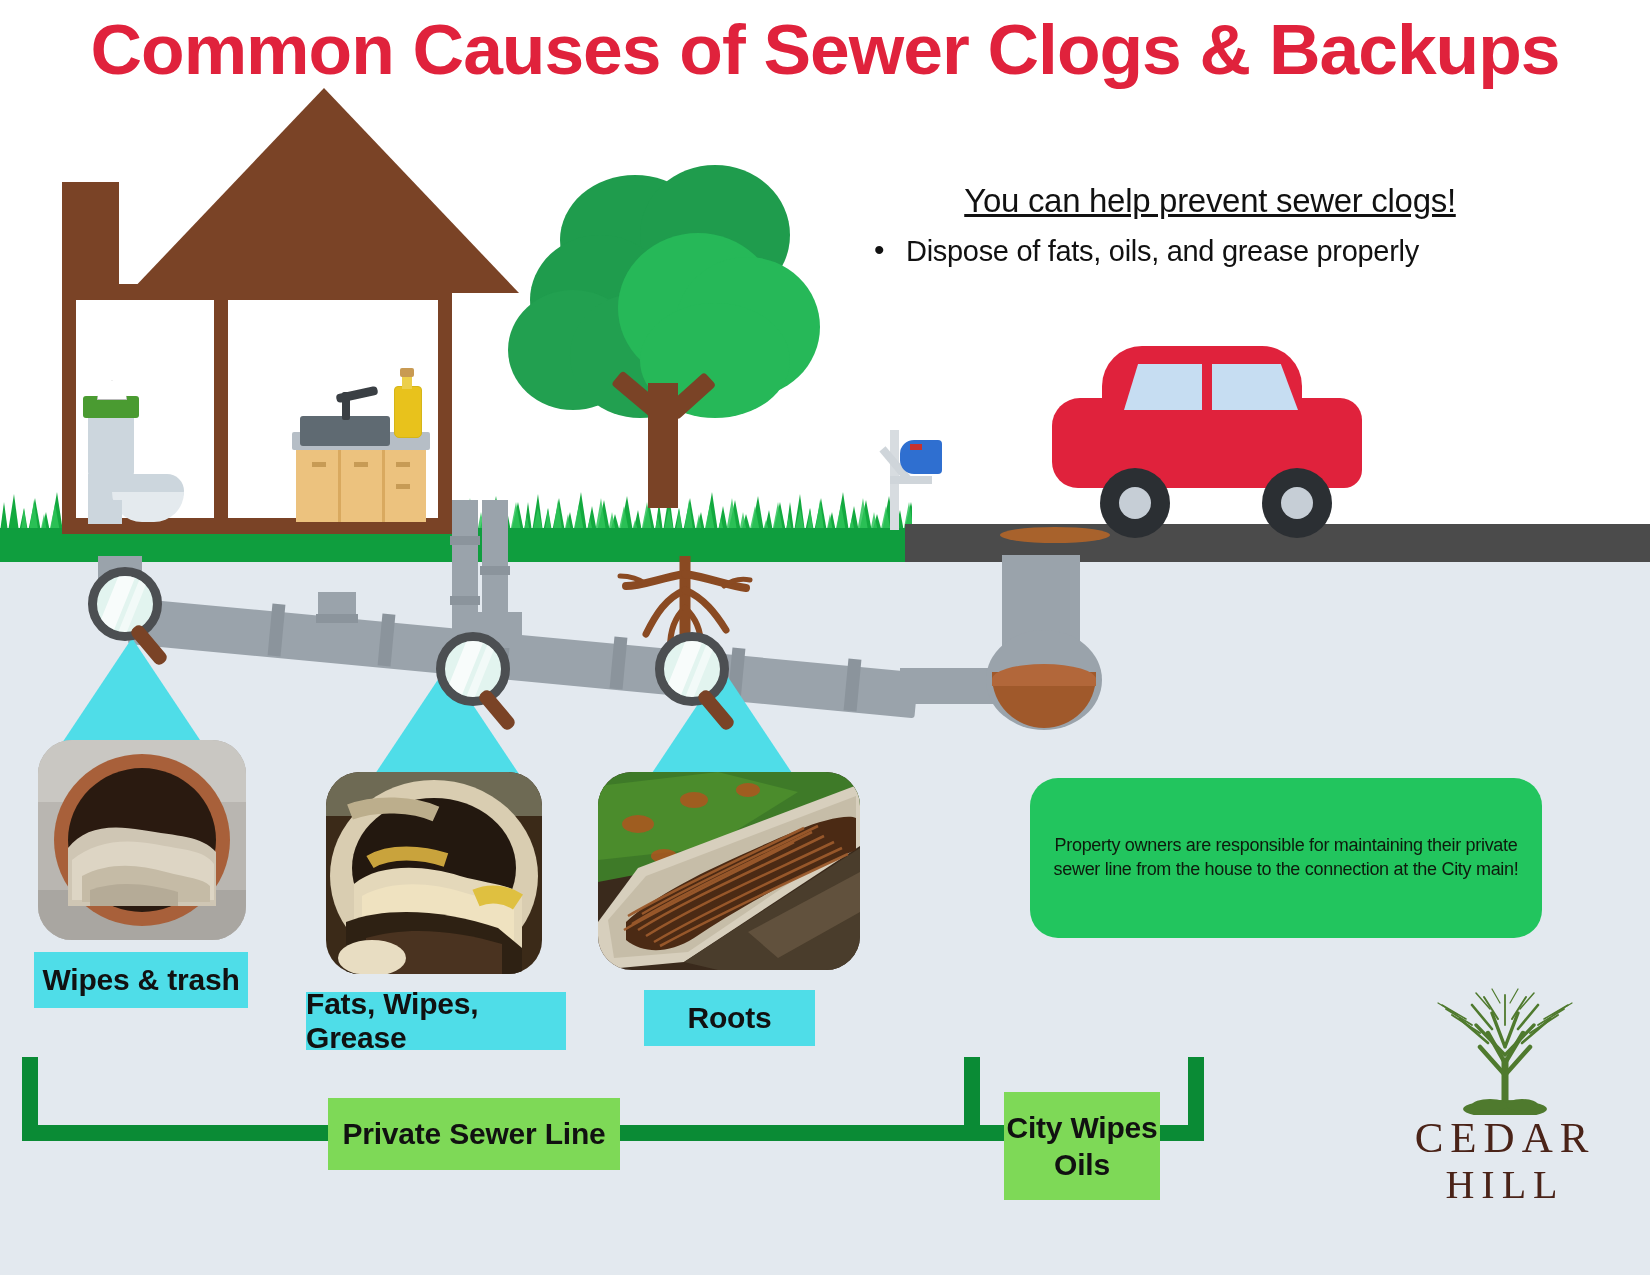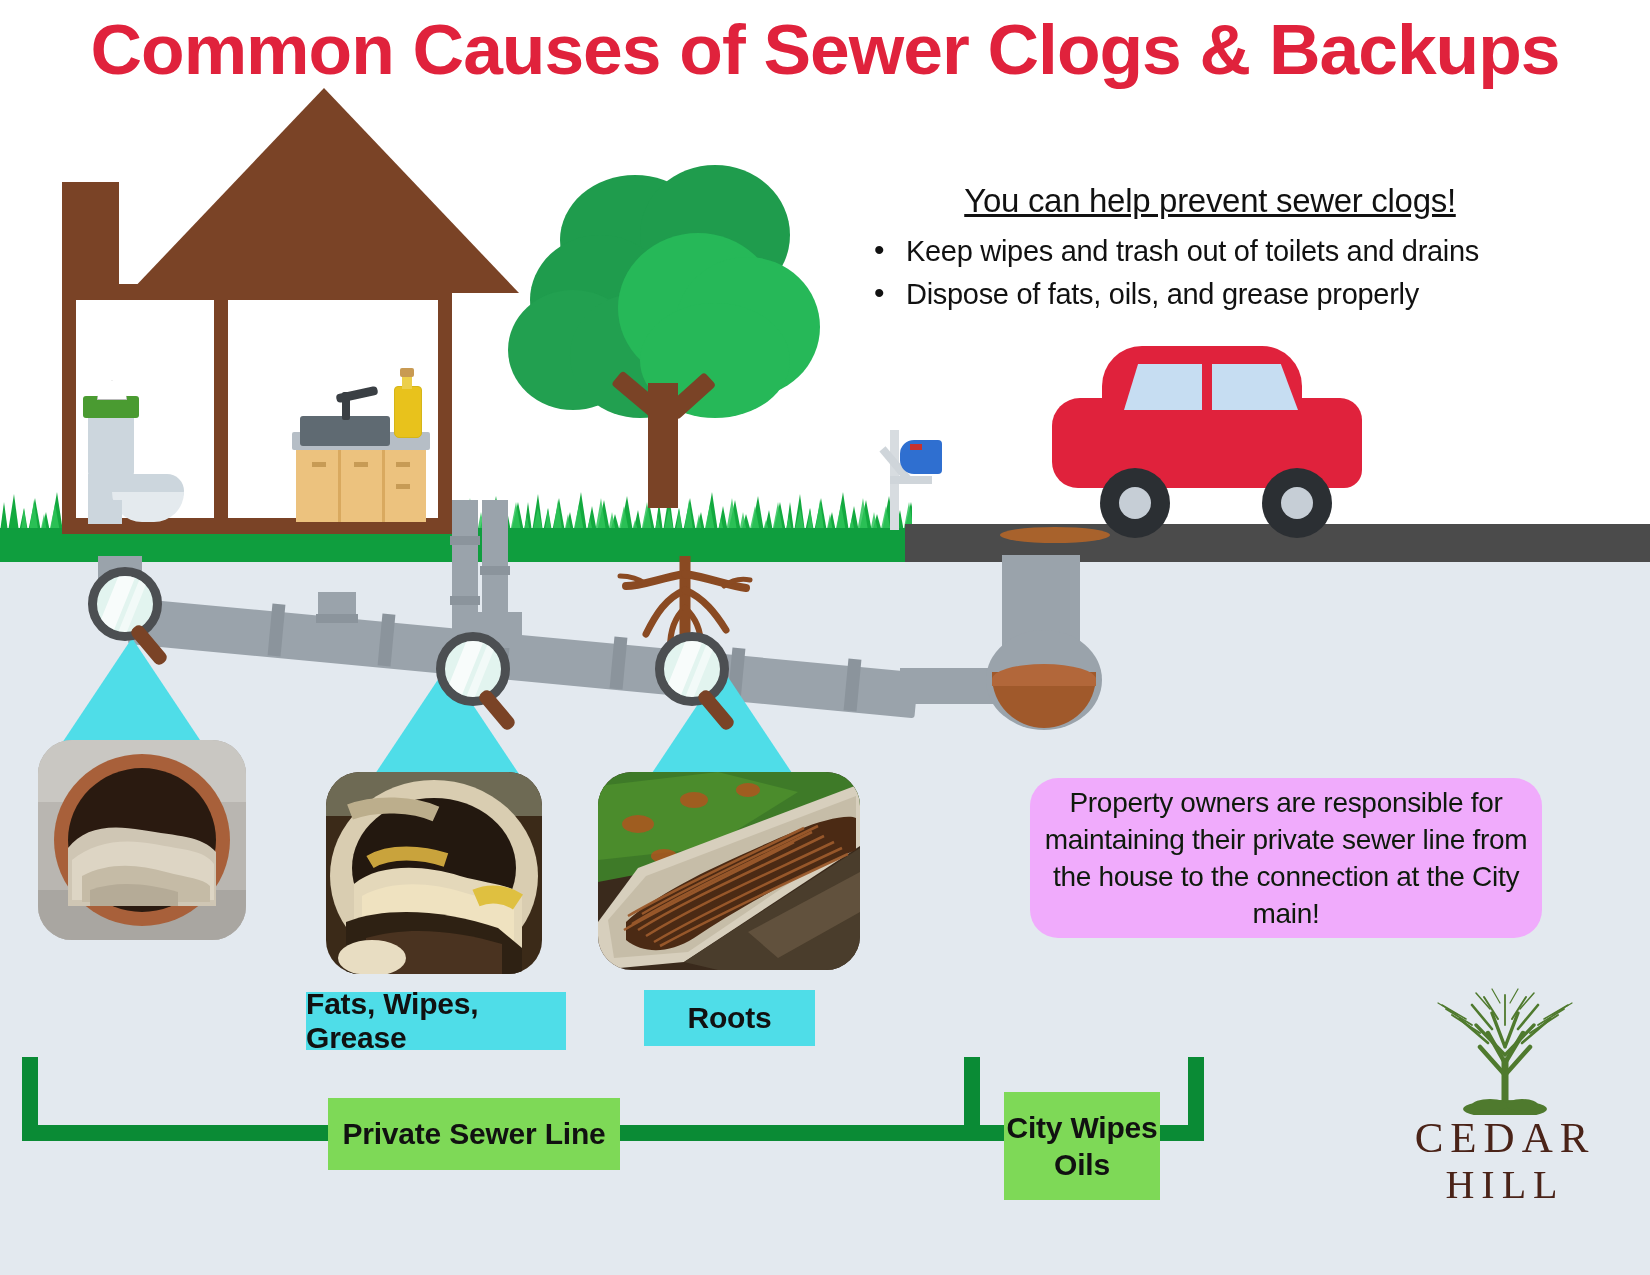--- a/index.html
+++ b/index.html
@@ -142,22 +142,22 @@
   }
   .greenchip{
     position:absolute;background:#7ed957;color:#111;font-weight:bold;
     font-family:"Liberation Sans Narrow","Liberation Sans",sans-serif;
     display:flex;align-items:center;justify-content:center;text-align:center;
     font-size:30px;line-height:1.25;letter-spacing:-.2px;
   }
 
   
   .callout{
-    position:absolute;left:1030px;top:778px;width:512px;height:160px;background:#f0abfc;
-    border-radius:28px;color:#0e1a0c;font-size:28px;line-height:1.33;text-align:center;
+    position:absolute;left:1030px;top:778px;width:512px;height:160px;background:#22c55e;
+    border-radius:28px;color:#0e1a0c;font-size:18px;line-height:1.33;text-align:center;
     display:flex;align-items:center;justify-content:center;padding:6px 14px;box-sizing:border-box;
     letter-spacing:-.3px;
   }
 
   
   .brk{position:absolute;background:#0a8b35;}
 
   
   .logo{position:absolute;left:1380px;top:985px;width:250px;height:270px;}
   .logo-text{
@@ -214,21 +214,20 @@
   </div>
   <div class="ground-strip"></div>
   <div class="road"></div>
   <div class="manhole-lip"></div>
 
   <div class="title">Common Causes of Sewer Clogs &amp; Backups</div>
 
   <div class="tips">
     <div class="tips-head">You can help prevent sewer clogs!</div>
     <ul>
-      <li>Keep wipes and trash out of toilets and drains</li>
       <li>Dispose of fats, oils, and grease properly</li>
     </ul>
   </div>
 
   <div class="house">
     <div class="chimney"></div>
     <div class="roof"></div>
     <div class="body-fill"></div>
     <div class="interior"></div>
     <div class="mullion"></div>
@@ -422,20 +421,21 @@
         <path d="M56 170 C 104 142, 162 114, 244 76"></path>
           <path d="M26 158 C 70 132, 130 104, 196 70"></path>
         <path d="M62 174 C 110 148, 168 120, 250 82"></path>
           <path d="M44 142 C 92 114, 150 88, 220 54"></path>
       </g>
       <path d="M86 190 L262 76 L262 198 L120 198 Z" fill="#4a3d2c"></path>
       <path d="M150 160 L262 100 L262 140 L180 186 Z" fill="#6b5a44" opacity=".7"></path>
     </svg>
   </div>
 
+  <div class="chip" style="left:34px;top:952px;width:214px;height:56px;">Wipes &amp; trash</div>
   <div class="chip" style="left:306px;top:992px;width:260px;height:58px;">Fats, Wipes, Grease</div>
   <div class="chip" style="left:644px;top:990px;width:171px;height:56px;">Roots</div>
 
   <div class="callout">Property owners are responsible for maintaining their private sewer line from the house to the connection at the City main!</div>
 
   <div class="brk" style="left:22px;top:1057px;width:16px;height:80px;"></div>
   <div class="brk" style="left:22px;top:1125px;width:958px;height:16px;"></div>
   <div class="brk" style="left:964px;top:1057px;width:16px;height:84px;"></div>
   <div class="brk" style="left:964px;top:1125px;width:240px;height:16px;"></div>
   <div class="brk" style="left:1188px;top:1057px;width:16px;height:84px;"></div>

